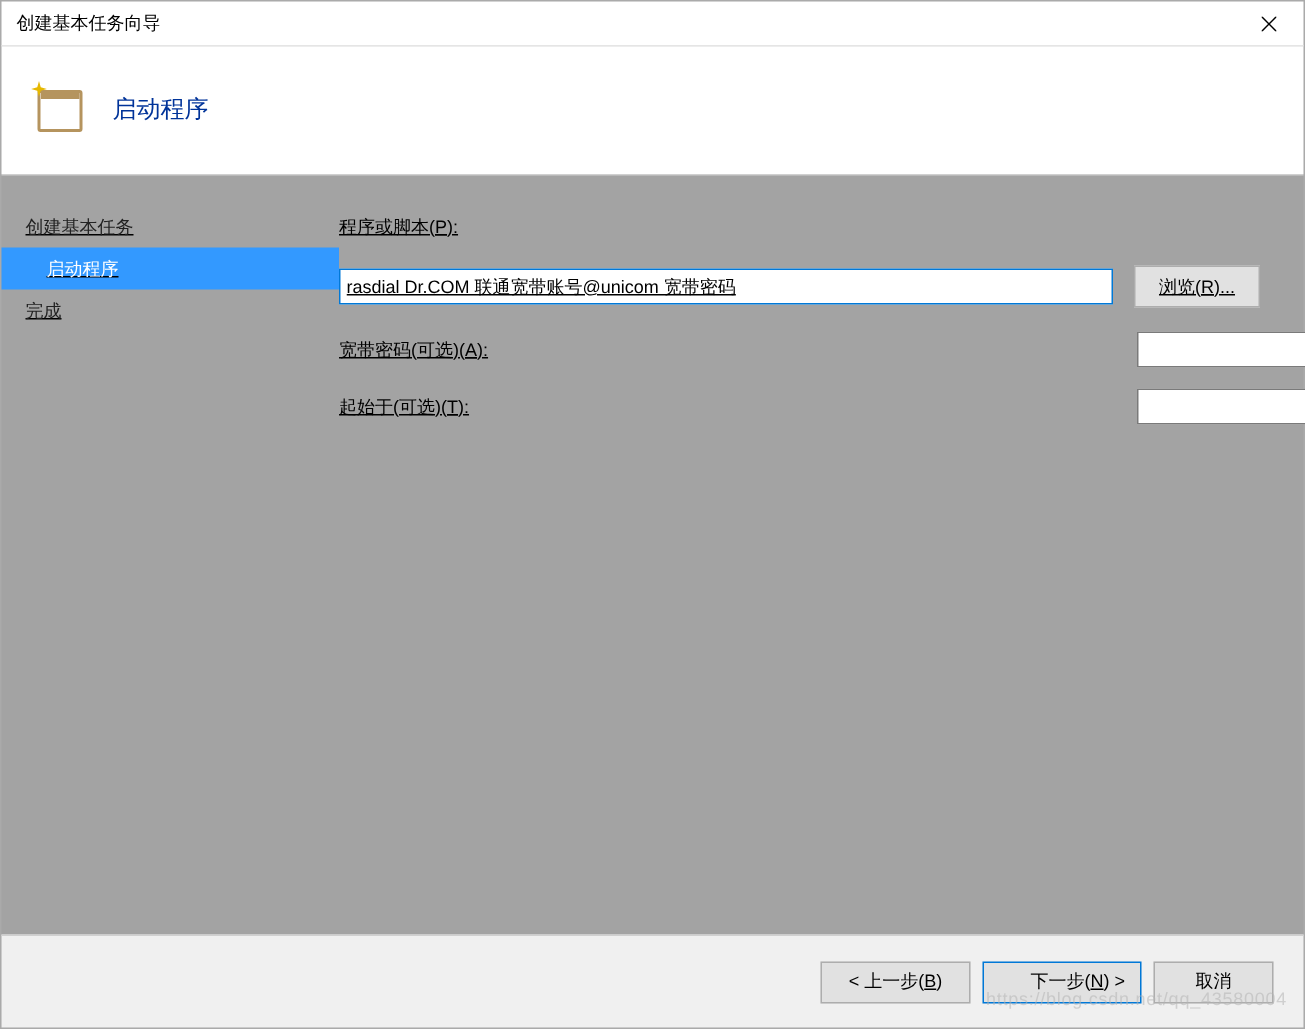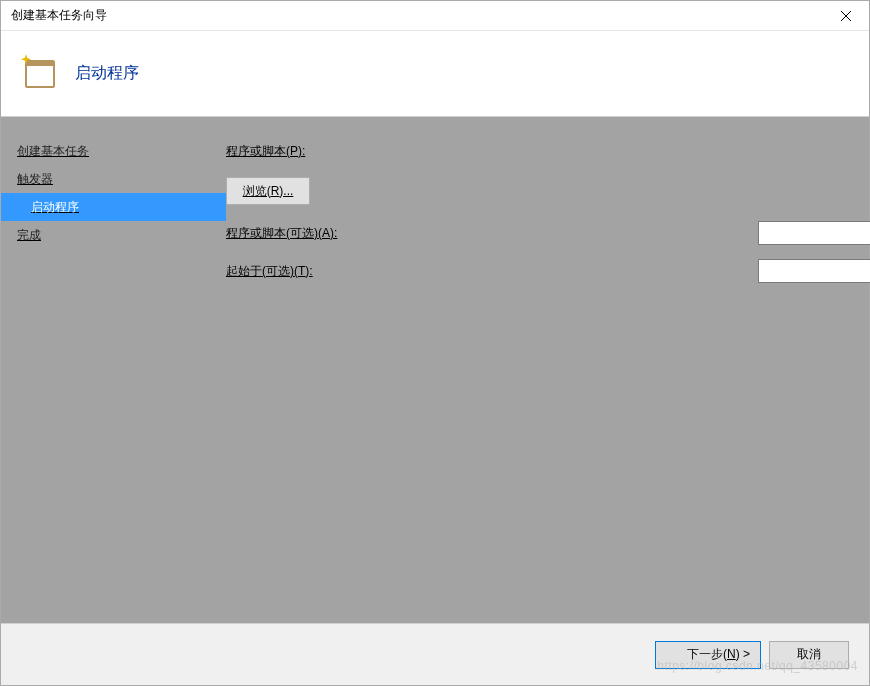--- a/index.html
+++ b/index.html
@@ -216,63 +216,64 @@
     <div class="header-title">启动程序</div>
   </div>
   <div class="divider"></div>
 
   <div class="body">
 
     <div class="sidebar">
       <div class="side-item">
         <span>创建基本任务</span>
       </div>
-      <div class="side-item">
-        <span>触发器</span>
-      </div>
       <div class="side-item side-sub selected">
         <span>启动程序</span>
       </div>
       <div class="side-item">
         <span>完成</span>
       </div>
     </div>
 
     <div class="main">
 
       <div class="field-row">
         <span class="field-label">
           <span>程序或脚本(</span><u>P</u><span>):</span>
         </span>
       </div>
 
       <div class="program-row">
+        <input type="text" class="input-text" value="rasdial Dr.COM 联通宽带账号@unicom 宽带密码" style="">
         <button class="btn">
           <span>浏览(</span><u>R</u><span>)...</span>
         </button>
       </div>
 
       <div class="param-row">
         <span class="field-label">
-          <span>程序或脚本(可选)(</span><u>A</u><span>):</span>
+          <span>宽带密码(可选)(</span><u>A</u><span>):</span>
         </span>
         <input type="text" class="input-small" value="" style="">
       </div>
 
       <div class="param-row">
         <span class="field-label">
           <span>起始于(可选)(</span><u>T</u><span>):</span>
         </span>
         <input type="text" class="input-small" value="" style="">
       </div>
 
     </div>
   </div>
 
   <div class="footer">
+    <button class="btn">
+      <span>&lt; 上一步(</span><u>B</u><span>)</span>
+    </button>
     <button class="btn default">
       <span>下一步(</span><u>N</u><span>) &gt;</span>
     </button>
     <button class="btn btn-cancel">
       <span>取消</span>
     </button>
   </div>
 
 </div>
 

